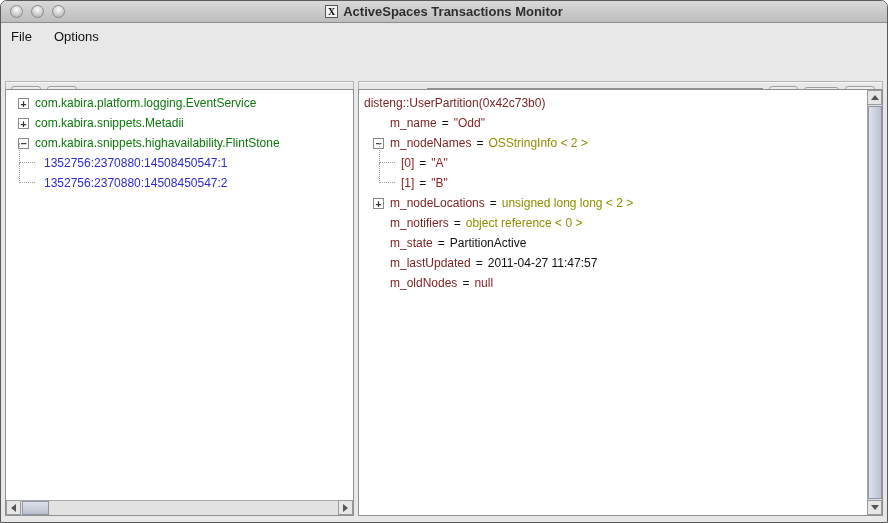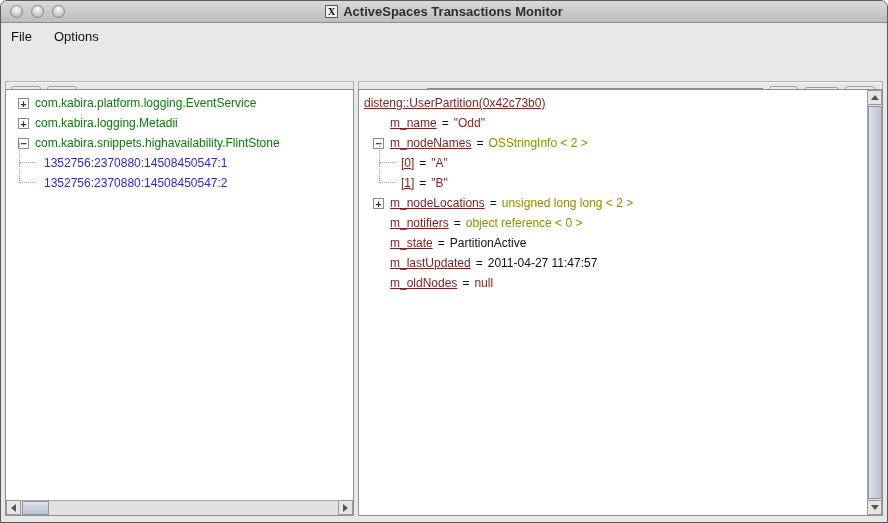--- a/index.html
+++ b/index.html
@@ -81,21 +81,21 @@
   .connector { position:absolute; left:13px; top:-10px; width:16px; height:20px;
                border-left:1px dotted #9c9c9c; border-bottom:1px dotted #9c9c9c; }
   .tree-row.lvl1 .tlabel { margin-left:26px; }
   .c-green { color:var(--tree-green,#0a7a0a); }
   .c-blue  { color:var(--tree-blue,#2b2bd0); }
 
   .detail-row { padding-left:14px; }
   .detail-row.root { padding-left:5px; color:var(--detail-name,#7c2424); }
   .detail-row .connector { left:20px; }
   .detail-row.lvl1 .dname { margin-left:28px; }
-  .dname { color:var(--detail-name,#7c2424);text-decoration:underline; }
+  .dname { color:var(--detail-name,#7c2424); }
   .deq { color:#111; margin:0 5px; }
   .v-string { color:var(--detail-string,#8a1f1f); }
   .v-type   { color:var(--detail-type,#8f8f00); }
   .v-plain  { color:var(--detail-plain,#111111); }
 </style>
 </head>
 <body>
 
 <div class="window">
 
@@ -144,21 +144,21 @@
               <rect x="14.4" y="13.4" width="7" height="2.6" rx="1.3" transform="rotate(38 17.9 14.7)"></rect>
             </g>
           </svg>
         </span>
       </div>
     </div>
 
     <div class="tree-pane">
       <div class="tree-content">
           <div class="tree-row lvl0"><span class="expander">+</span><span class="tlabel c-green">com.kabira.platform.logging.EventService</span></div>
-          <div class="tree-row lvl0"><span class="expander">+</span><span class="tlabel c-green">com.kabira.logging.Metadii</span></div>
+          <div class="tree-row lvl0"><span class="expander">+</span><span class="tlabel c-green">com.kabira.snippets.Metadii</span></div>
           <div class="tree-row lvl0"><span class="expander">−</span><span class="tlabel c-green">com.kabira.snippets.highavailability.FlintStone</span></div>
           <div class="tree-row lvl1"><span class="connector"></span><span class="tlabel c-blue">1352756:2370880:14508450547:1</span></div>
           <div class="tree-row lvl1"><span class="connector"></span><span class="tlabel c-blue">1352756:2370880:14508450547:2</span></div>
         </div>
       <div class="hscrollbar">
         <span class="sb-btn sb-left">
             <span class="t-left"></span>
           </span>
         <span class="h-thumb"></span>
         <span class="sb-btn sb-right">

